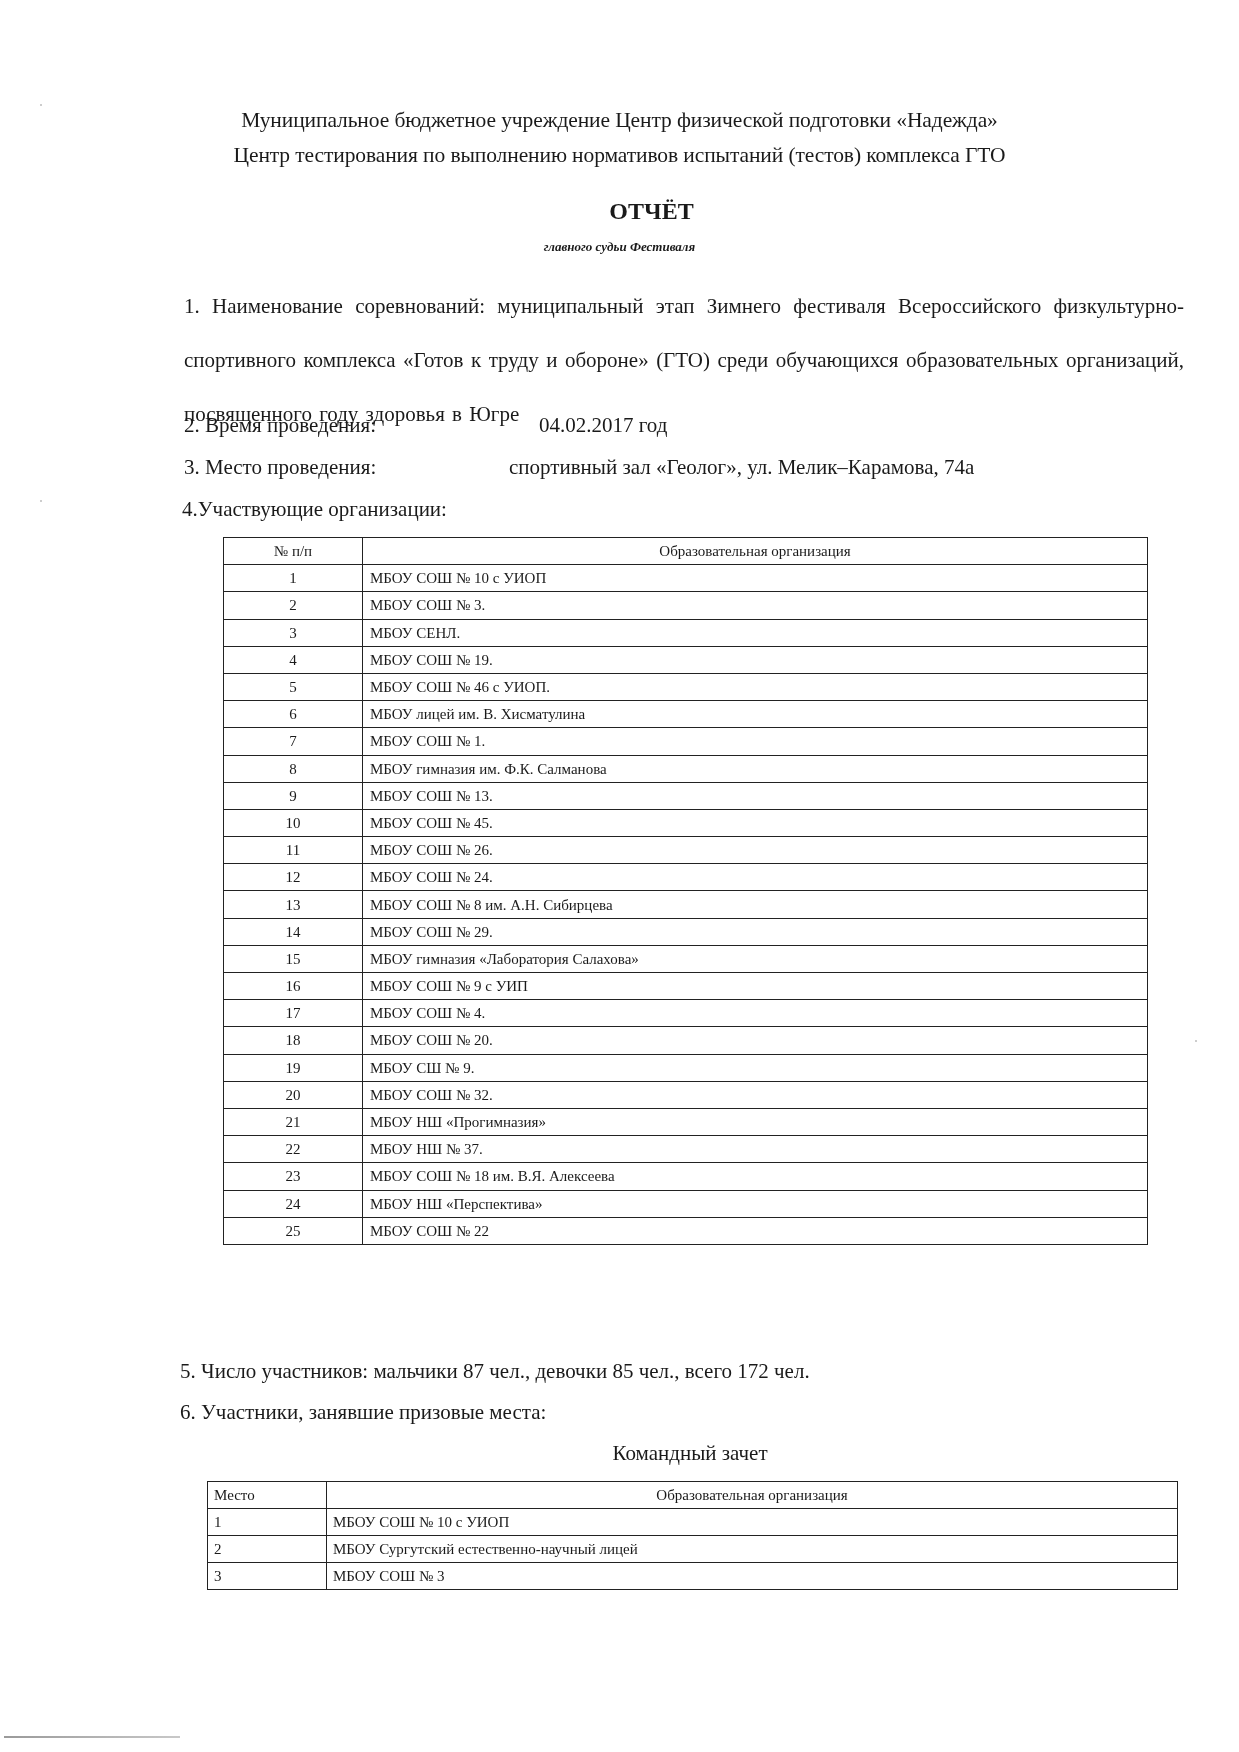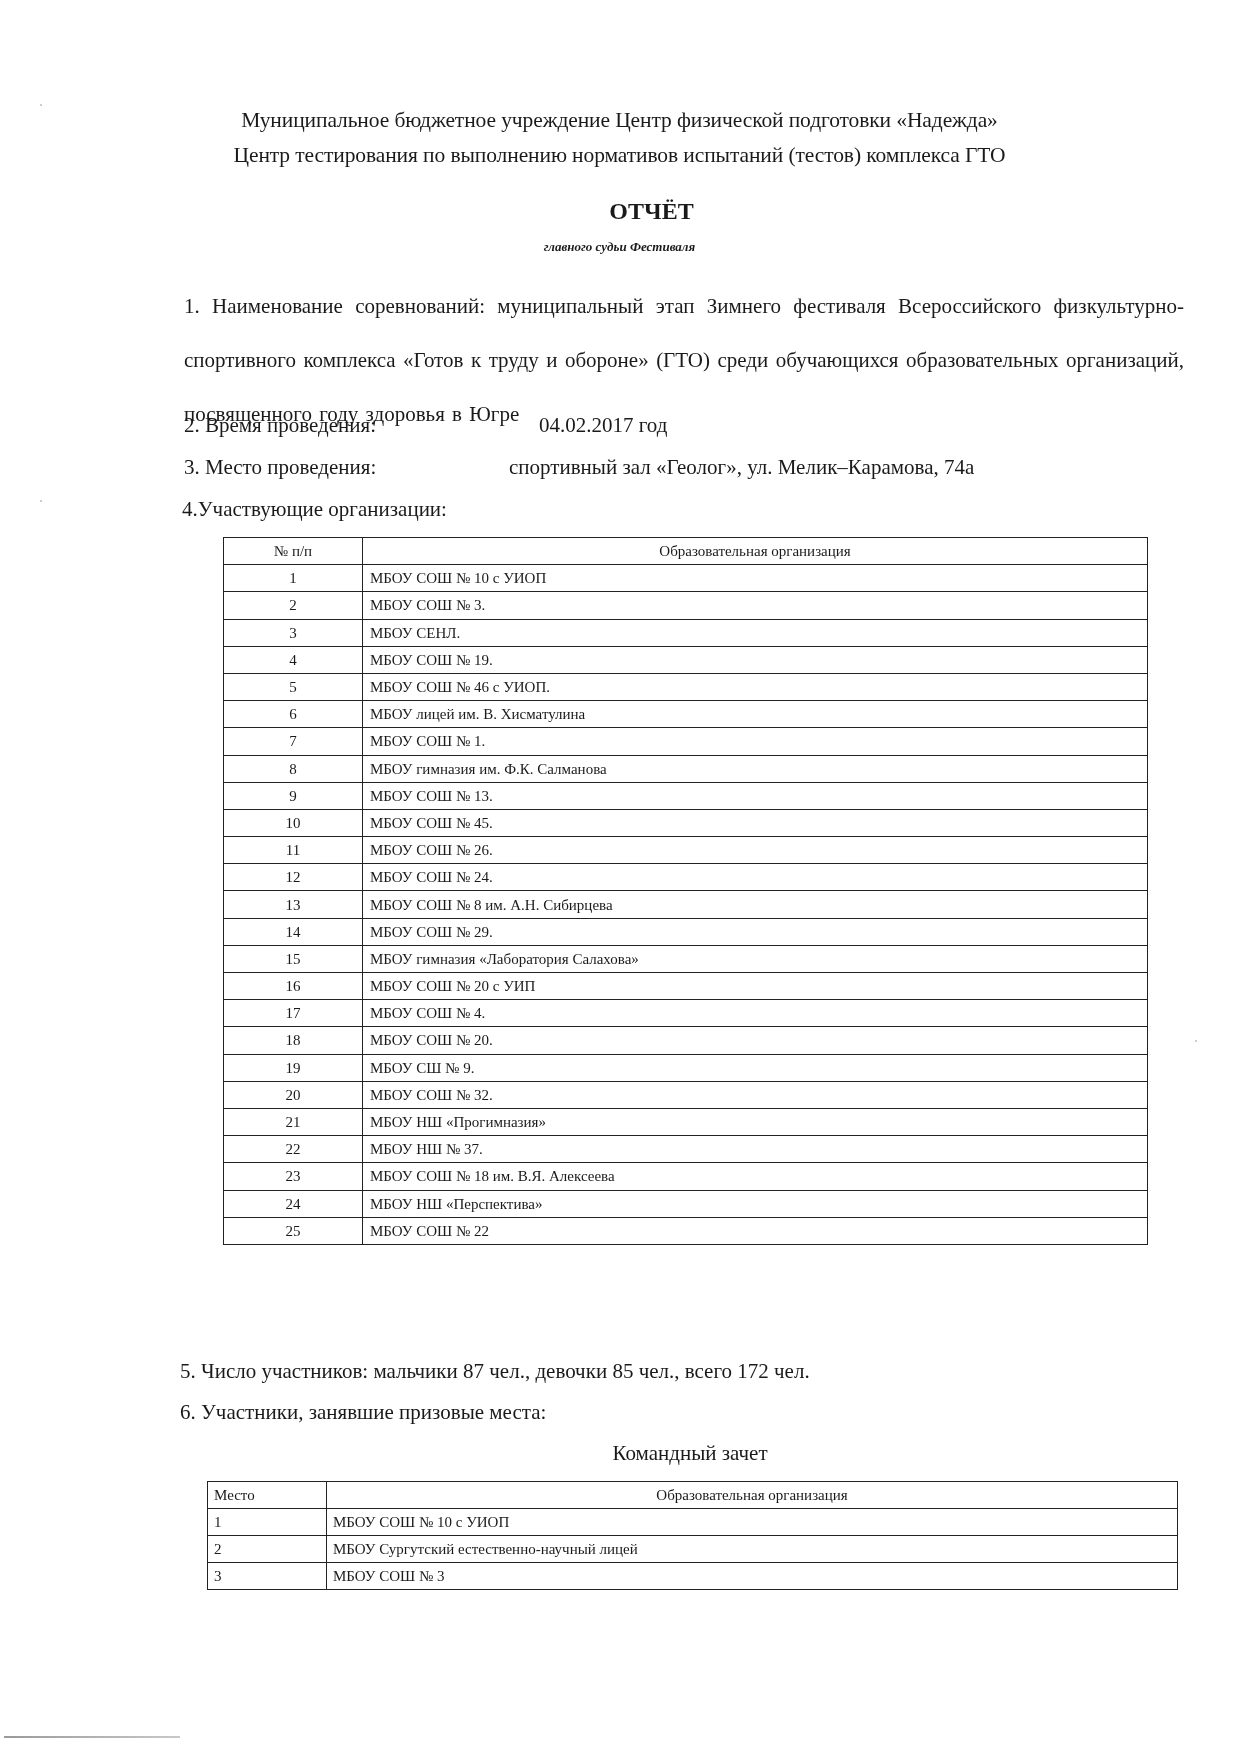--- a/index.html
+++ b/index.html
@@ -106,21 +106,21 @@
       <tr>
         <td class="c">14</td>
         <td class="l">МБОУ СОШ № 29.</td>
       </tr>
       <tr>
         <td class="c">15</td>
         <td class="l">МБОУ гимназия «Лаборатория Салахова»</td>
       </tr>
       <tr>
         <td class="c">16</td>
-        <td class="l">МБОУ СОШ № 20 с УИП</td>
+        <td class="l">МБОУ СОШ № 9 с УИП</td>
       </tr>
       <tr>
         <td class="c">17</td>
         <td class="l">МБОУ СОШ № 4.</td>
       </tr>
       <tr>
         <td class="c">18</td>
         <td class="l">МБОУ СОШ № 20.</td>
       </tr>
       <tr>

